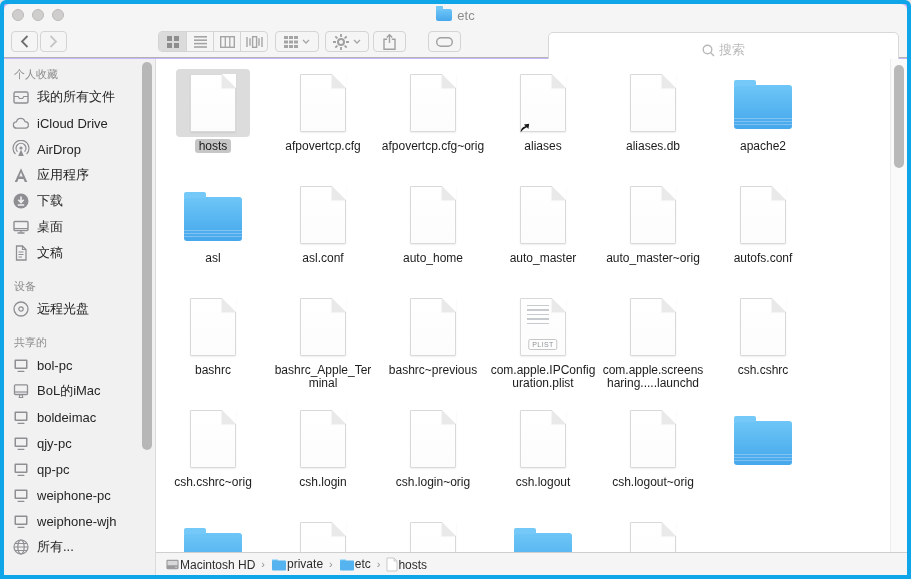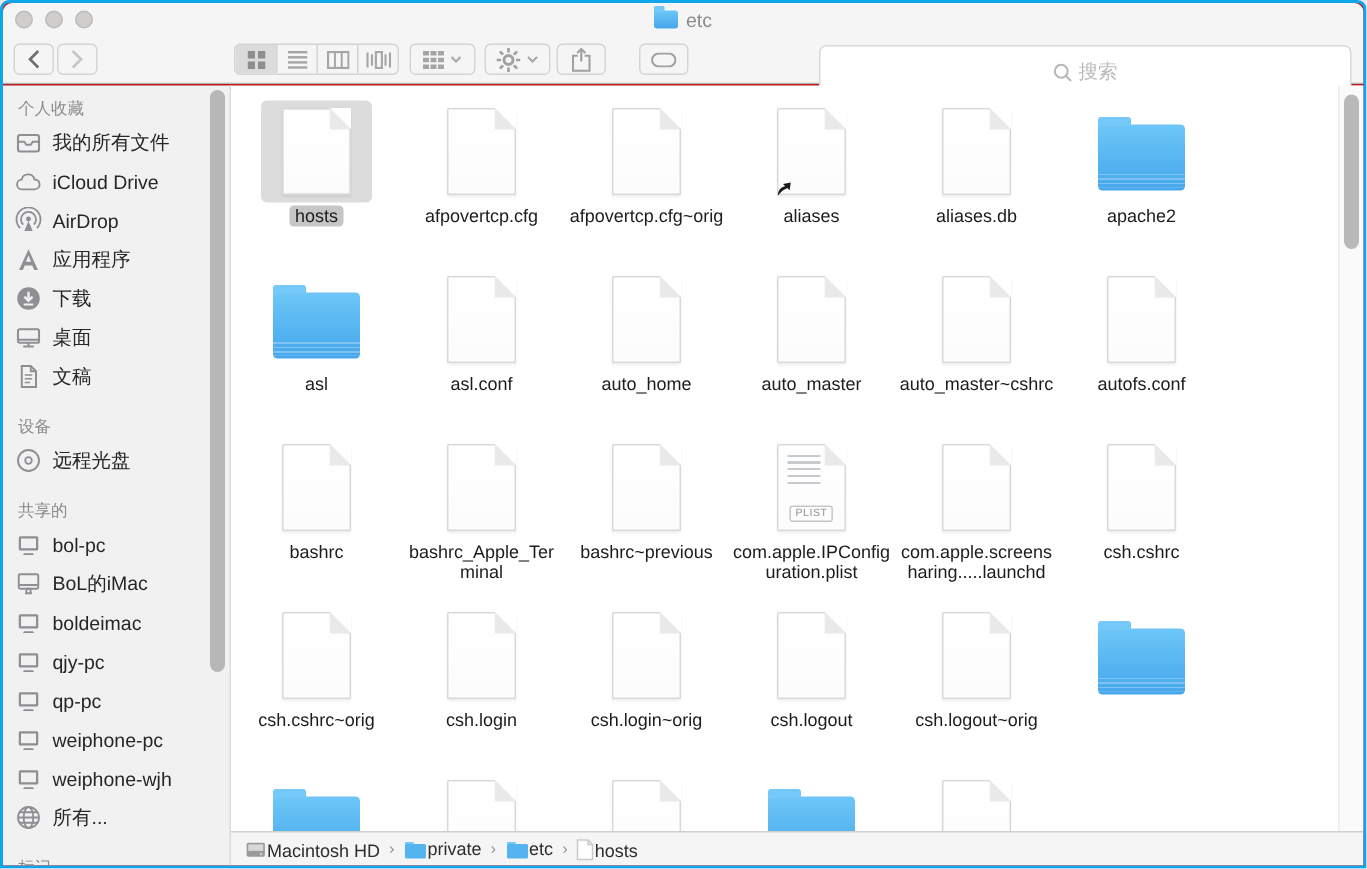--- a/index.html
+++ b/index.html
@@ -1,20 +1,20 @@
 <!DOCTYPE html>
 <html><head>
 <meta charset="utf-8">
 <style>
   * { margin:0; padding:0; box-sizing:border-box; }
   html,body { width:911px; height:579px; overflow:hidden; }
   body { font-family:"Liberation Sans","DejaVu Sans",sans-serif; background:#e8e8e8; }
 
-  .window { position:relative; width:911px; height:579px; background:#b91c1c;
-            border-radius:6px 6px 0 0; overflow:hidden; border:2px solid #0ea5e9; }
+  .window { position:relative; width:911px; height:579px; background:#c4b5fd;
+            border-radius:6px 6px 0 0; overflow:hidden; border:4px solid #0ea5e9; }
 
   
   .chrome { position:absolute; top:0; left:0; right:0; height:54px;
             background:#f6f5f6; border-bottom:1px solid #b4b4b4; border-radius:6px 6px 0 0; }
   .titlebar { position:relative; height:22px; }
   .traffic { position:absolute; left:8px; top:5px; display:flex; gap:8px; }
   .light { width:12px; height:12px; border-radius:50%; background:#cfcecd; border:1px solid #bcbbba; }
   .title { position:absolute; left:0; right:0; top:0; height:22px; display:flex;
            align-items:center; justify-content:center; gap:5px; font-size:13px; color:#8c8c8c; }
   .mini-folder { width:16px; height:12px; position:relative; background:linear-gradient(180deg,#6ec6f7,#47a7ec); border-radius:1px 2px 2px 2px; }
@@ -458,21 +458,21 @@
             <div class="cell">
               <div class="icon-wrap">
                 <div class="icon-doc"></div>
               </div>
               <div class="flabel"><span>auto_master</span></div>
             </div>
             <div class="cell">
               <div class="icon-wrap">
                 <div class="icon-doc"></div>
               </div>
-              <div class="flabel"><span>auto_master~cshrc</span></div>
+              <div class="flabel"><span>auto_master~orig</span></div>
             </div>
             <div class="cell">
               <div class="icon-wrap">
                 <div class="icon-doc"></div>
               </div>
               <div class="flabel"><span>autofs.conf</span></div>
             </div>
             <div class="cell">
               <div class="icon-wrap">
                 <div class="icon-doc"></div>

